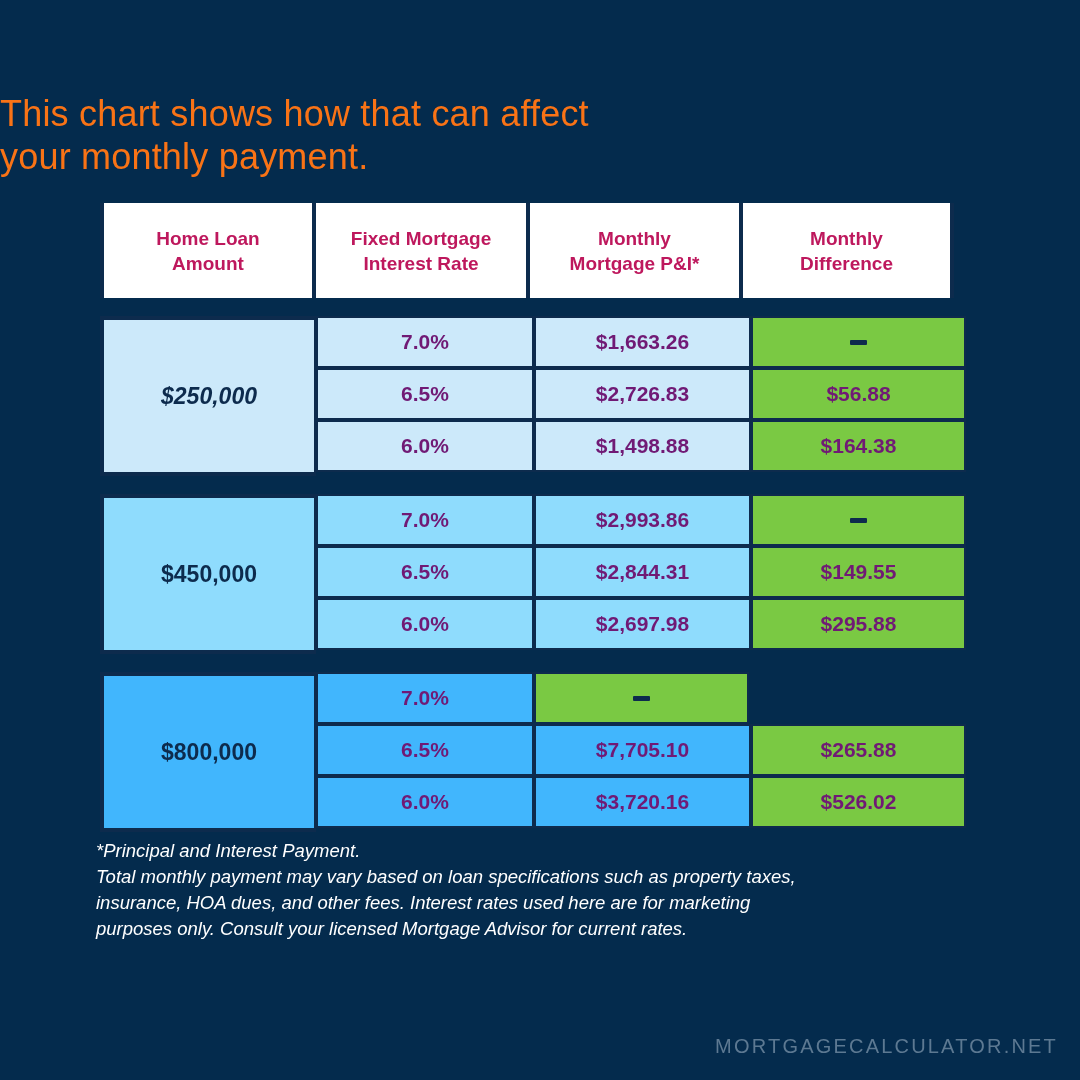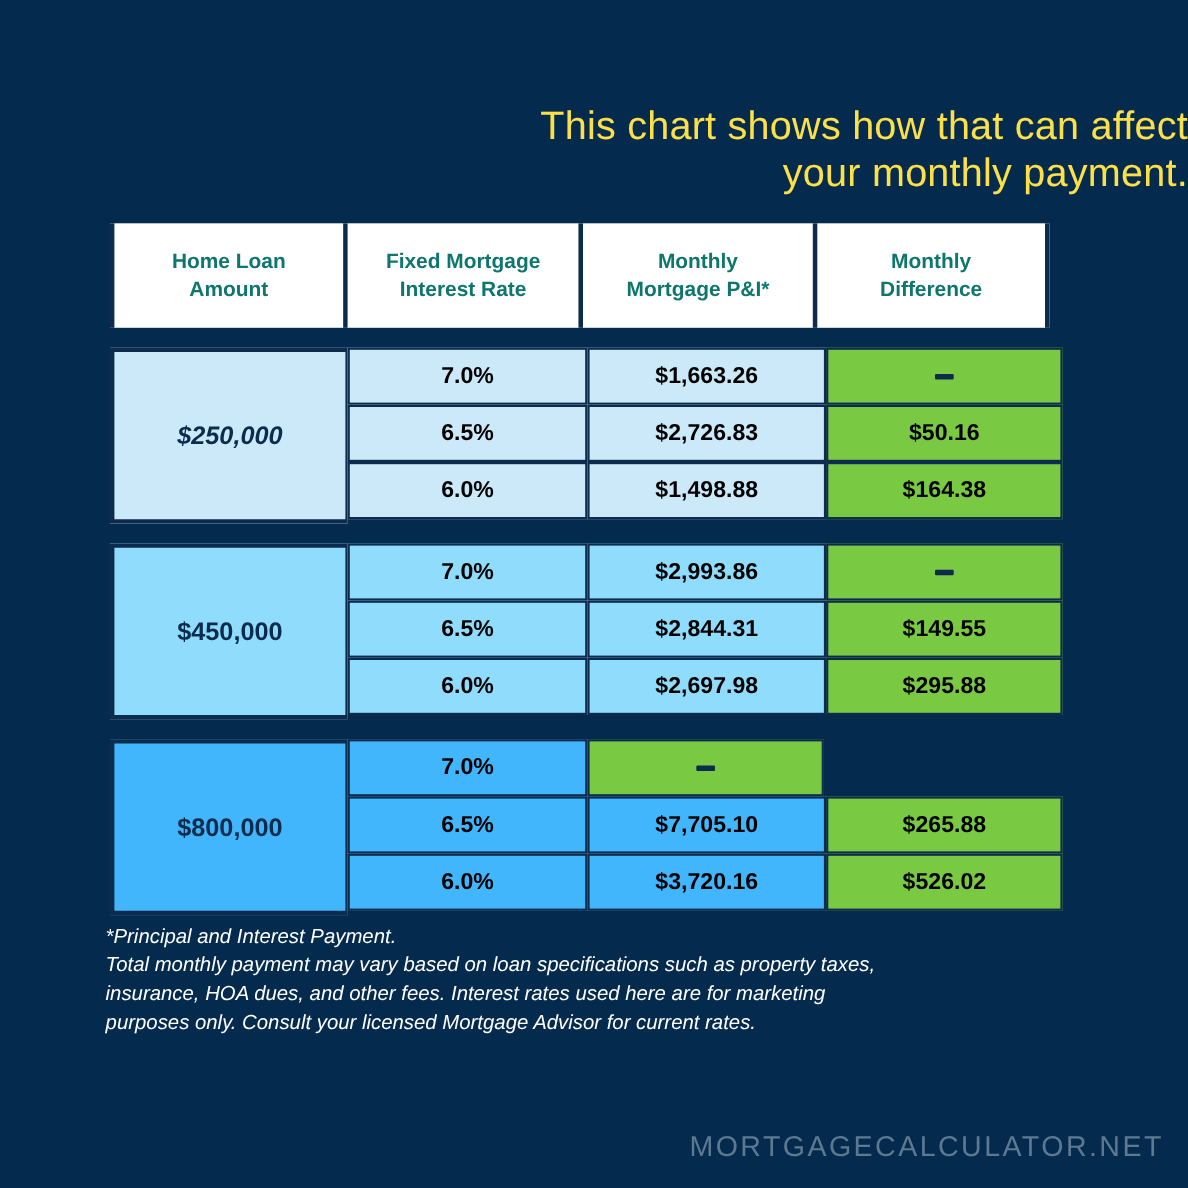--- a/index.html
+++ b/index.html
@@ -22,22 +22,22 @@
     width: 1080px;
     height: 1080px;
   }
 
   
   .title {
     position: absolute;
     left: 0;
     top: 92px;
     width: 1080px;
-    text-align: right;
-    color: #fde047;
+    text-align: left;
+    color: #f97316;
     font-size: 36px;
     font-weight: 400;
     line-height: 43px;
     letter-spacing: 0.2px;
     white-space: pre-line;
   }
 
   
   .table {
     position: absolute;
@@ -54,21 +54,21 @@
   .c1 { width: 216px; flex: 0 0 216px; }
   .c2 { width: 218px; flex: 0 0 218px; }
   .c3 { width: 217px; flex: 0 0 217px; }
   .c4 { width: 215px; flex: 0 0 215px; }
 
   
   .header-row { height: 95px; }
 
   .header-cell {
     background: #ffffff;
-    color: #0f766e;
+    color: #be185d;
     font-size: 19px;
     font-weight: bold;
     line-height: 25px;
     display: flex;
     align-items: center;
     justify-content: center;
     text-align: center;
     white-space: pre-line;
     border-left: 4px solid #0d2b4d;
     border-right: 4px solid #0d2b4d;
@@ -103,21 +103,21 @@
     flex-direction: column;
   }
 
   .data-row {
     display: flex;
     height: 52px;
   }
   .data-row + .data-row { margin-top: 0; justify-content: flex-end; }
 
   .cell {
-    color: #000000;
+    color: #701a75;
     font-size: 21px;
     font-weight: bold;
     display: flex;
     align-items: center;
     justify-content: center;
     text-align: center;
     border: 2px solid #0d2b4d;
   }
 
   .cell-rate { width: 218px; flex: 0 0 218px; }
@@ -153,21 +153,21 @@
     line-height: 26px;
     white-space: pre-line;
   }
 
   
   .watermark {
     position: absolute;
     right: 22px;
     bottom: 22px;
     color: #5d7992;
-    font-size: 26px;
+    font-size: 20px;
     letter-spacing: 2.2px;
     font-weight: 400;
   }
 </style>
 </head>
 <body>
 
 <div class="canvas">
 
   <div class="title">This chart shows how that can affect
@@ -194,21 +194,21 @@
         <div class="data-row">
           <div class="cell cell-rate">7.0%</div>
           <div class="cell cell-pi">$1,663.26</div>
           <div class="cell cell-diff">
               <span class="dash"></span>
             </div>
         </div>
         <div class="data-row">
           <div class="cell cell-rate">6.5%</div>
           <div class="cell cell-pi">$2,726.83</div>
-          <div class="cell cell-diff">$50.16</div>
+          <div class="cell cell-diff">$56.88</div>
         </div>
         <div class="data-row">
           <div class="cell cell-rate">6.0%</div>
           <div class="cell cell-pi">$1,498.88</div>
           <div class="cell cell-diff">$164.38</div>
         </div>
       </div>
     </div>
 
     <div class="group-gap"></div>

